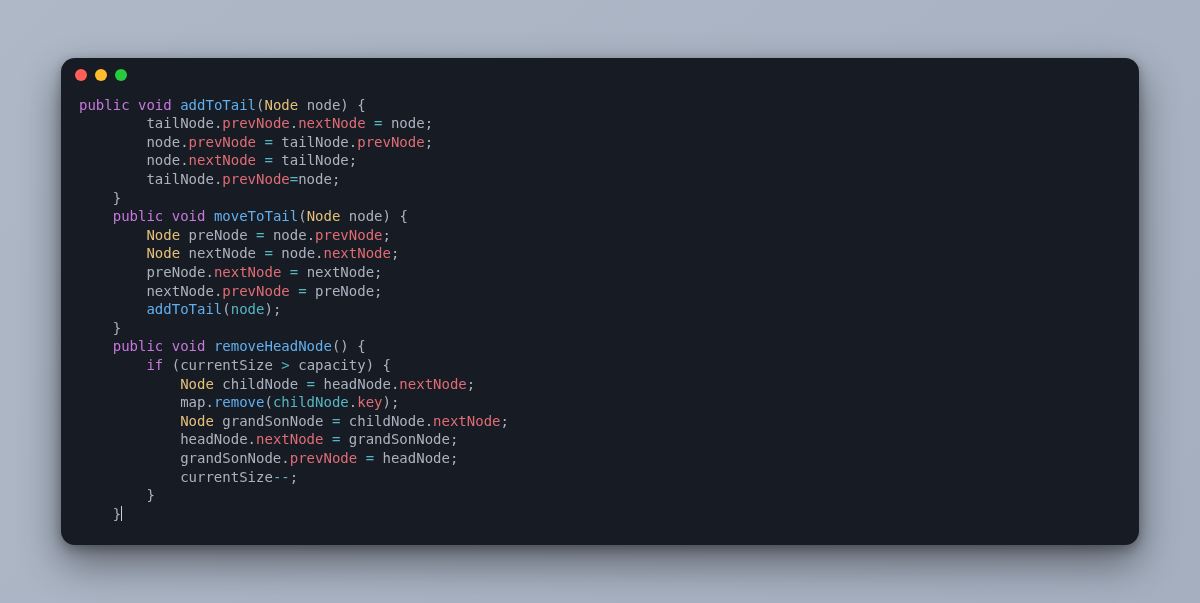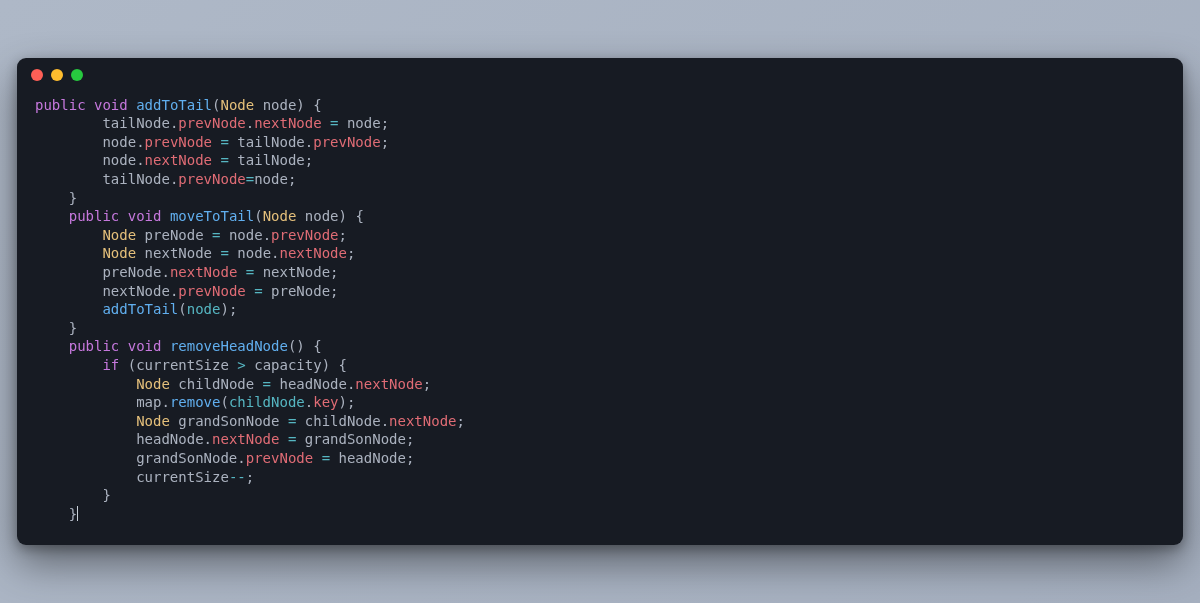--- a/index.html
+++ b/index.html
@@ -12,23 +12,23 @@
     overflow: hidden;
   }
   .stage {
     width: 1200px;
     height: 603px;
     display: flex;
     align-items: center;
     justify-content: center;
   }
   .window {
-    width: 1166px;
+    width: 1078px;
     background: #171b23;
-    border-radius: 9px;
+    border-radius: 14px;
     box-shadow: 0 18px 40px rgba(0,0,0,0.45), 0 4px 12px rgba(0,0,0,0.3);
     overflow: hidden;
   }
   .titlebar {
     height: 34px;
     display: flex;
     align-items: center;
     padding-left: 14px;
     gap: 8px;
   }

